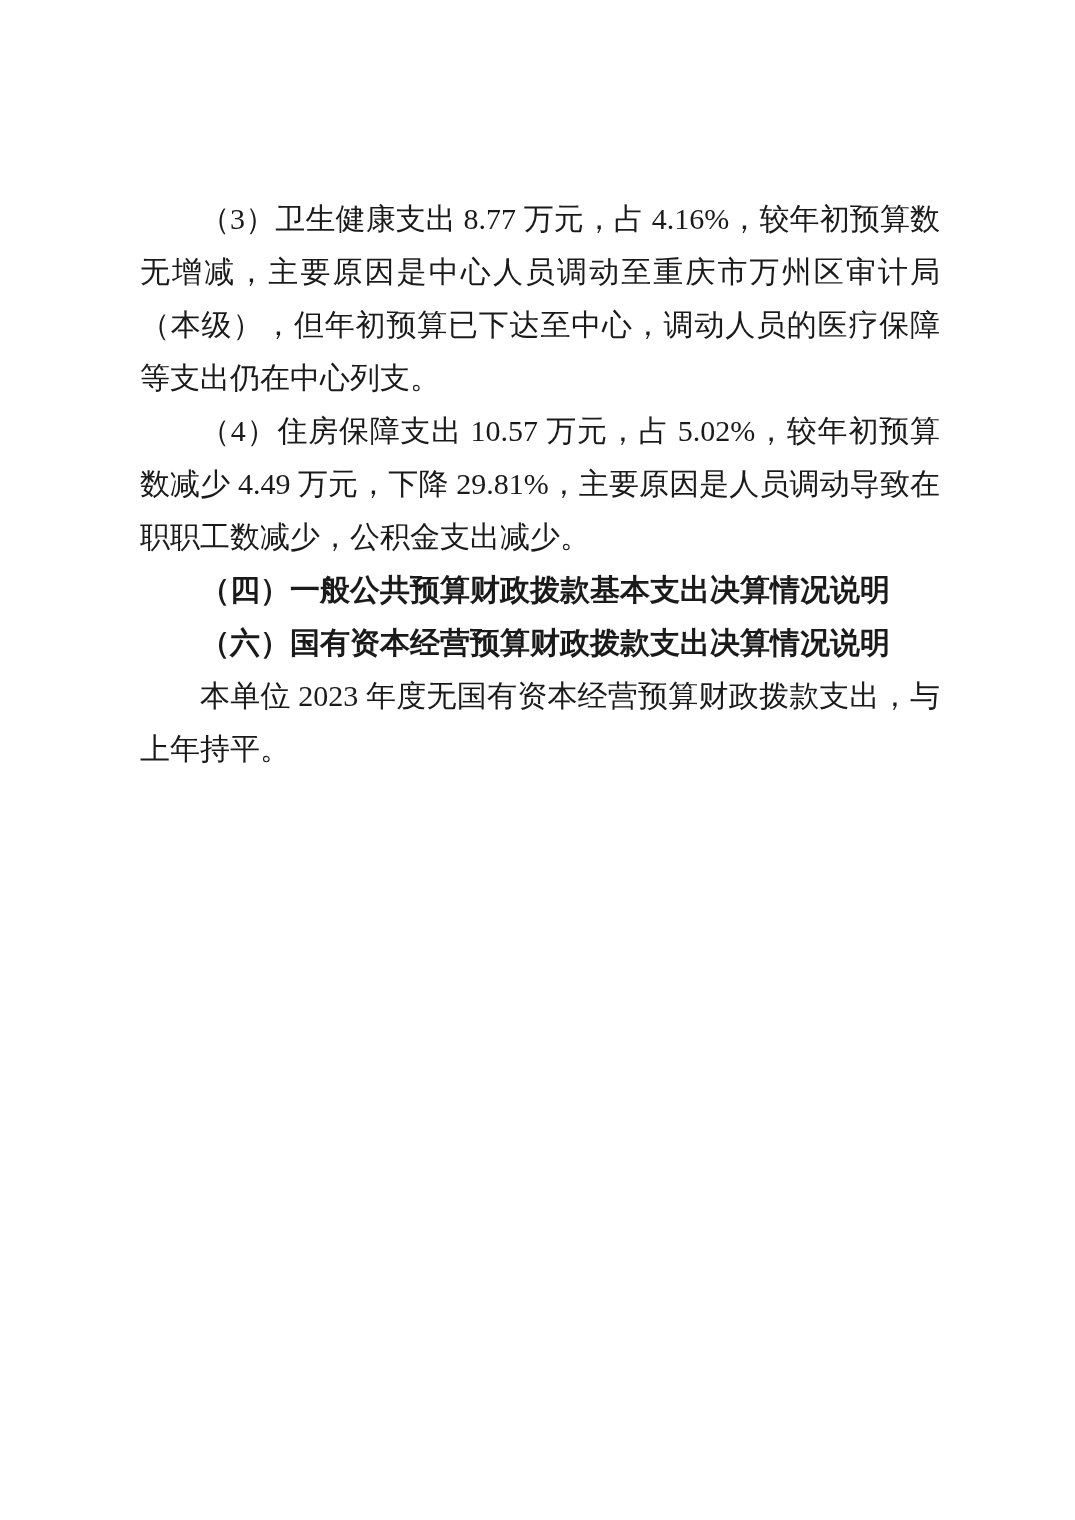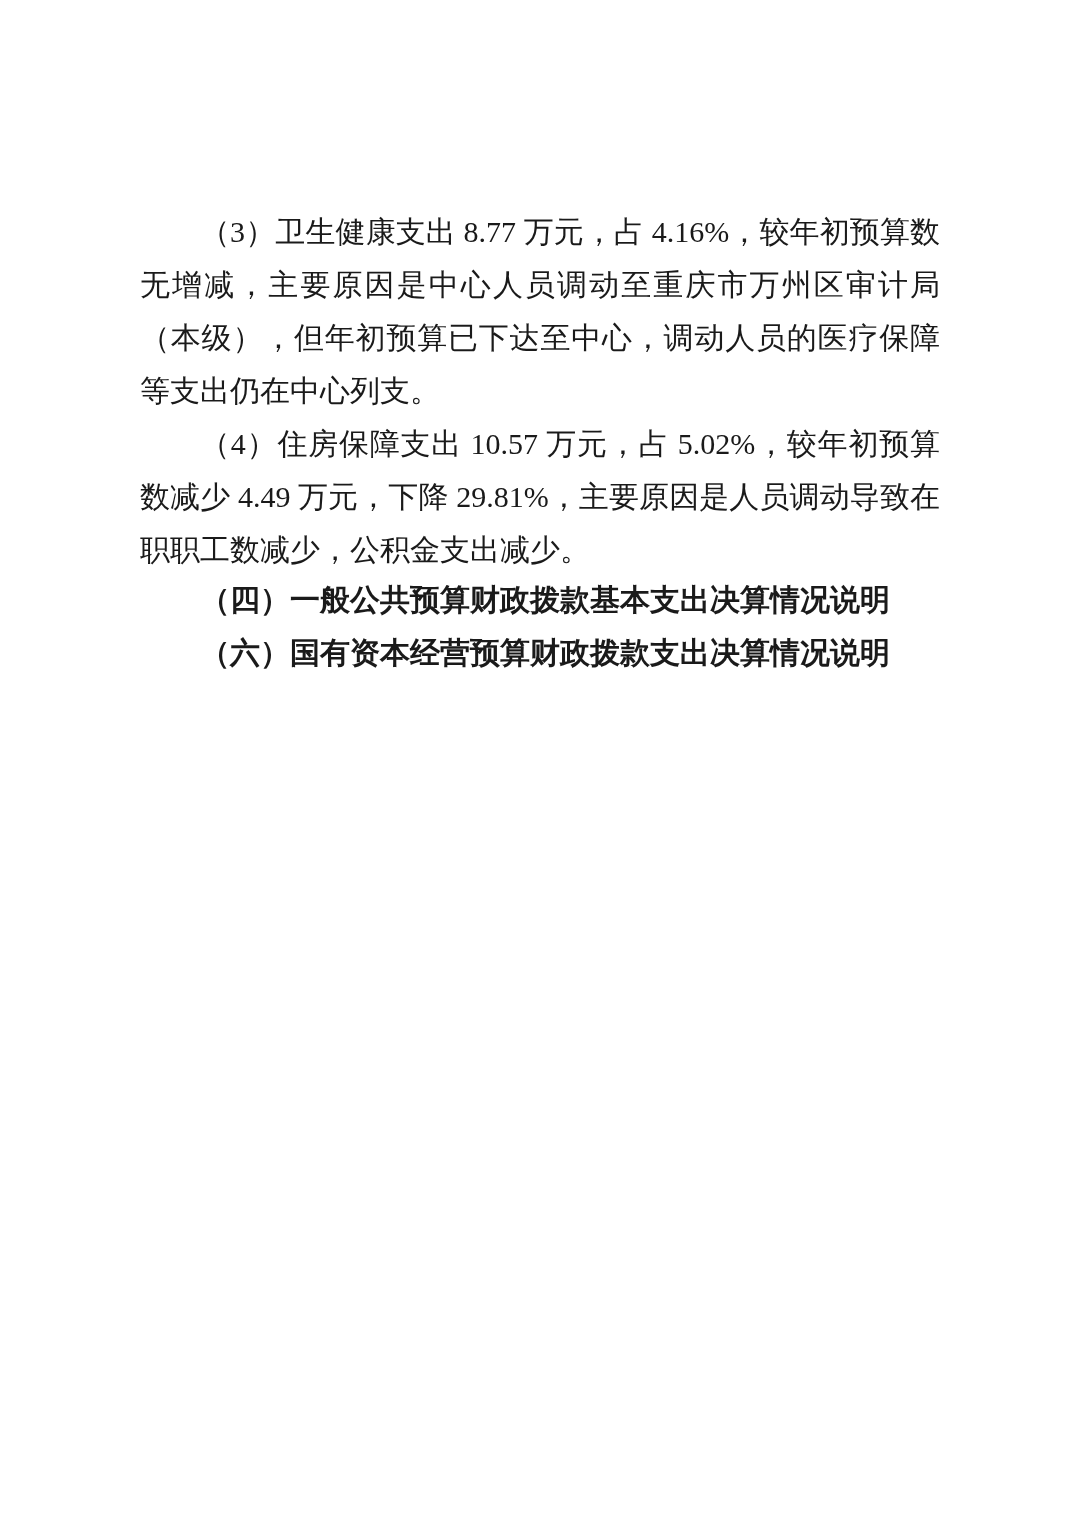--- a/index.html
+++ b/index.html
@@ -9,21 +9,21 @@
   body {
     width: 1075px;
     height: 1520px;
     background: #ffffff;
     position: relative;
     font-family: "Liberation Serif", "DejaVu Serif", serif;
   }
   .page {
     position: absolute;
     left: 0;
-    top: 13px;
+    top: 0;
     width: 1075px;
     height: 1192px;
     background: #ffffff;
     overflow: hidden;
   }
   .content {
     position: absolute;
     left: 140px;
     top: 192px;
     width: 800px;
@@ -36,21 +36,20 @@
   .content p,
   .content h2 {
     margin: 0;
     padding: 0;
     text-indent: 2em;
     font-size: 30px;
     line-height: 53px;
   }
   .content h2 {
     font-weight: 700;
-    font-family: Liberation Mono, monospace;
   }
   .content p {
     font-weight: 400;
   }
   .footer {
     position: absolute;
     left: 0;
     top: 1360px;
     width: 1075px;
     text-align: center;
@@ -62,15 +61,16 @@
 </style>
 </head>
 <body>
 
 <div class="page">
   <div class="content">
     <p>（3）卫生健康支出 8.77 万元，占 4.16%，较年初预算数无增减，主要原因是中心人员调动至重庆市万州区审计局（本级），但年初预算已下达至中心，调动人员的医疗保障等支出仍在中心列支。</p>
     <p>（4）住房保障支出 10.57 万元，占 5.02%，较年初预算数减少 4.49 万元，下降 29.81%，主要原因是人员调动导致在职职工数减少，公积金支出减少。</p>
     <h2>（四）一般公共预算财政拨款基本支出决算情况说明</h2>
     <h2>（六）国有资本经营预算财政拨款支出决算情况说明</h2>
+    <p>本单位 2023 年度无国有资本经营预算财政拨款支出，与上年持平。</p>
   </div>
   <div class="footer">– 4 –</div>
 </div>
 
 </body></html>

